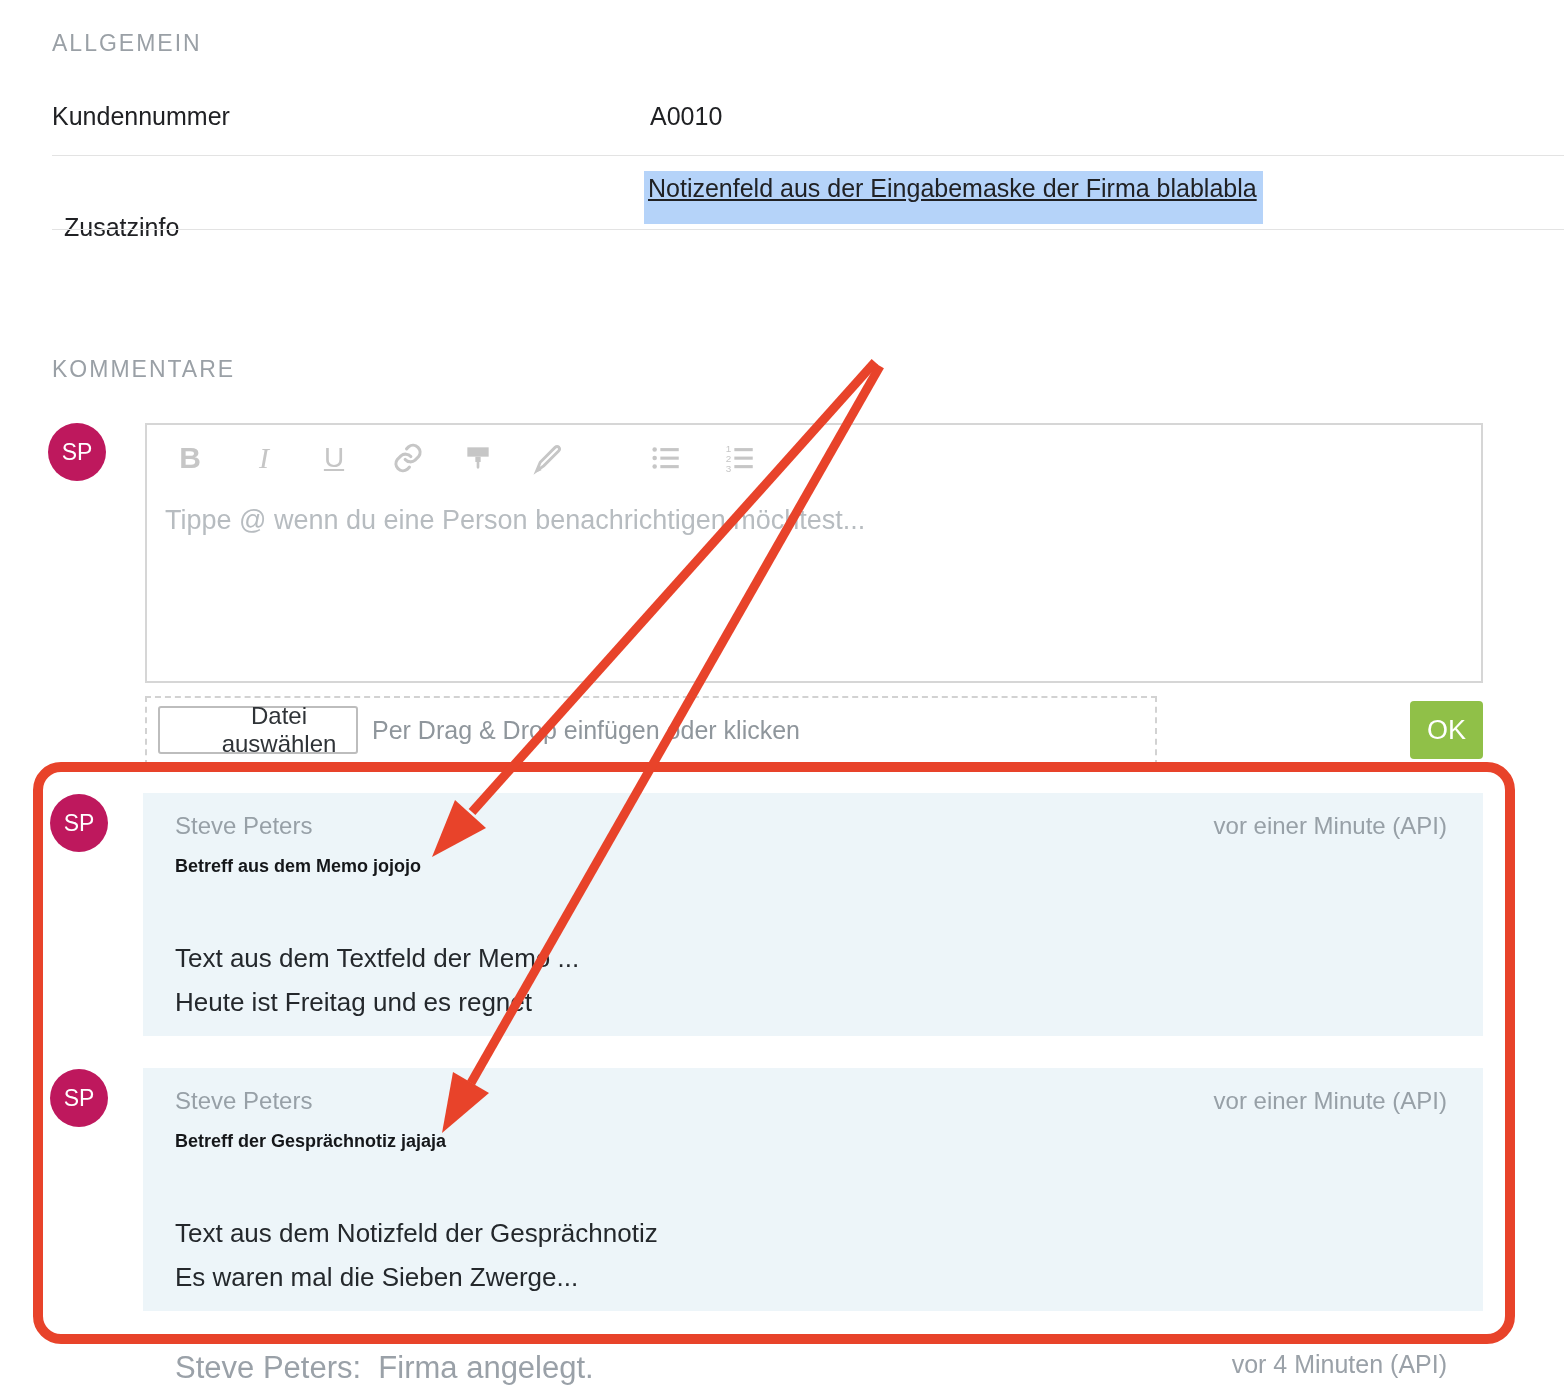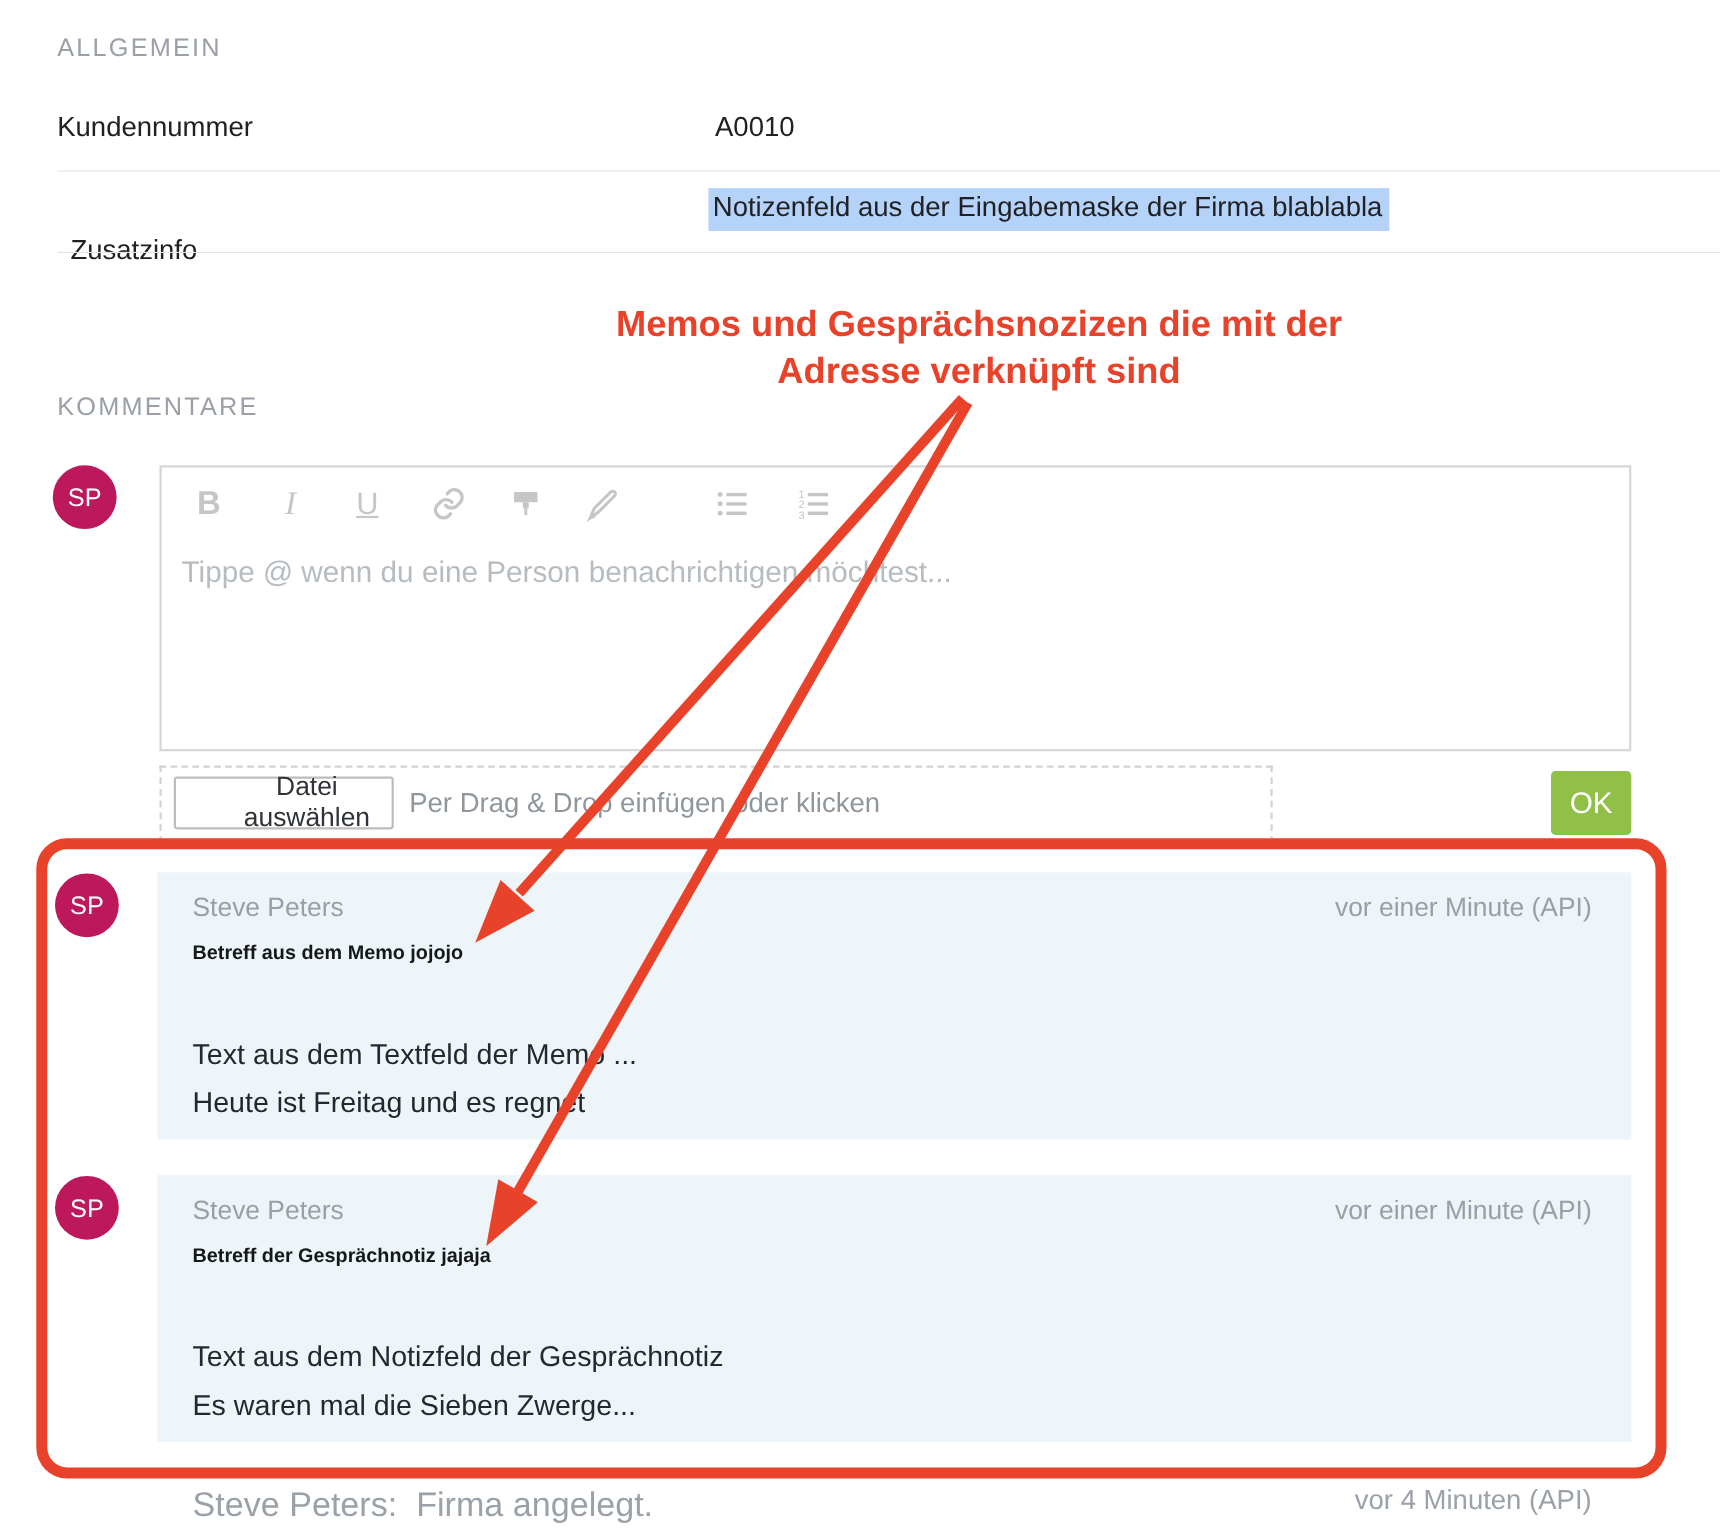--- a/index.html
+++ b/index.html
@@ -8,21 +8,21 @@
     font-family:"Liberation Sans", sans-serif;color:#202124;overflow:hidden;
   }
   .abs{position:absolute;}
 
   
   .section-header{font-size:23px;letter-spacing:2px;color:#9aa0a6;font-weight:400;}
 
   
   .row-label{font-size:25px;color:#202124;}
   .row-value{font-size:25px;color:#202124;}
-  .hl{background:#b5d3f9;padding:3px 6px 8px 4px;}
+  .hl{background:#b5d3f9;padding:3px 6px 22px 4px;text-decoration:underline;}
   .divider{height:1px;background:#e3e3e3;left:52px;right:0;}
 
   
   .annotation-text{
     left:380px;width:1020px;text-align:center;color:#e8432a;
     font-size:33px;font-weight:700;line-height:43px;
   }
   #annotation-rect{
     left:33px;top:762px;width:1482px;height:582px;box-sizing:border-box;
     border:10px solid #e8432a;border-radius:28px;pointer-events:none;z-index:5;
@@ -86,24 +86,20 @@
   <div class="abs section-header" style="left:52px;top:30px;">ALLGEMEIN</div>
 
   <div class="abs row-label" style="left:52px;top:102px;">Kundennummer</div>
   <div class="abs row-value" style="left:650px;top:102px;">A0010</div>
   <div class="abs divider" style="top:155px;"></div>
 
   <div class="abs row-label" style="left:64px;top:178px;margin-top:35px;">Zusatzinfo</div>
   <div class="abs row-value" style="left:644px;top:174px;"><span class="hl">Notizenfeld aus der Eingabemaske der Firma blablabla</span></div>
   <div class="abs divider" style="top:229px;"></div>
 
-  <div class="abs annotation-text" style="top:272px;">
-    <div>Memos und Gesprächsnozizen die mit der</div>
-    <div>Adresse verknüpft sind</div>
-  </div>
 
   <div class="abs section-header" style="left:52px;top:356px;">KOMMENTARE</div>
 
   <div class="abs avatar" style="left:48px;top:423px;">
     <span>SP</span>
   </div>
 
   <div class="abs" id="editor-box"></div>
 
   <button class="tb-btn tb-bold" style="left:172px;">

